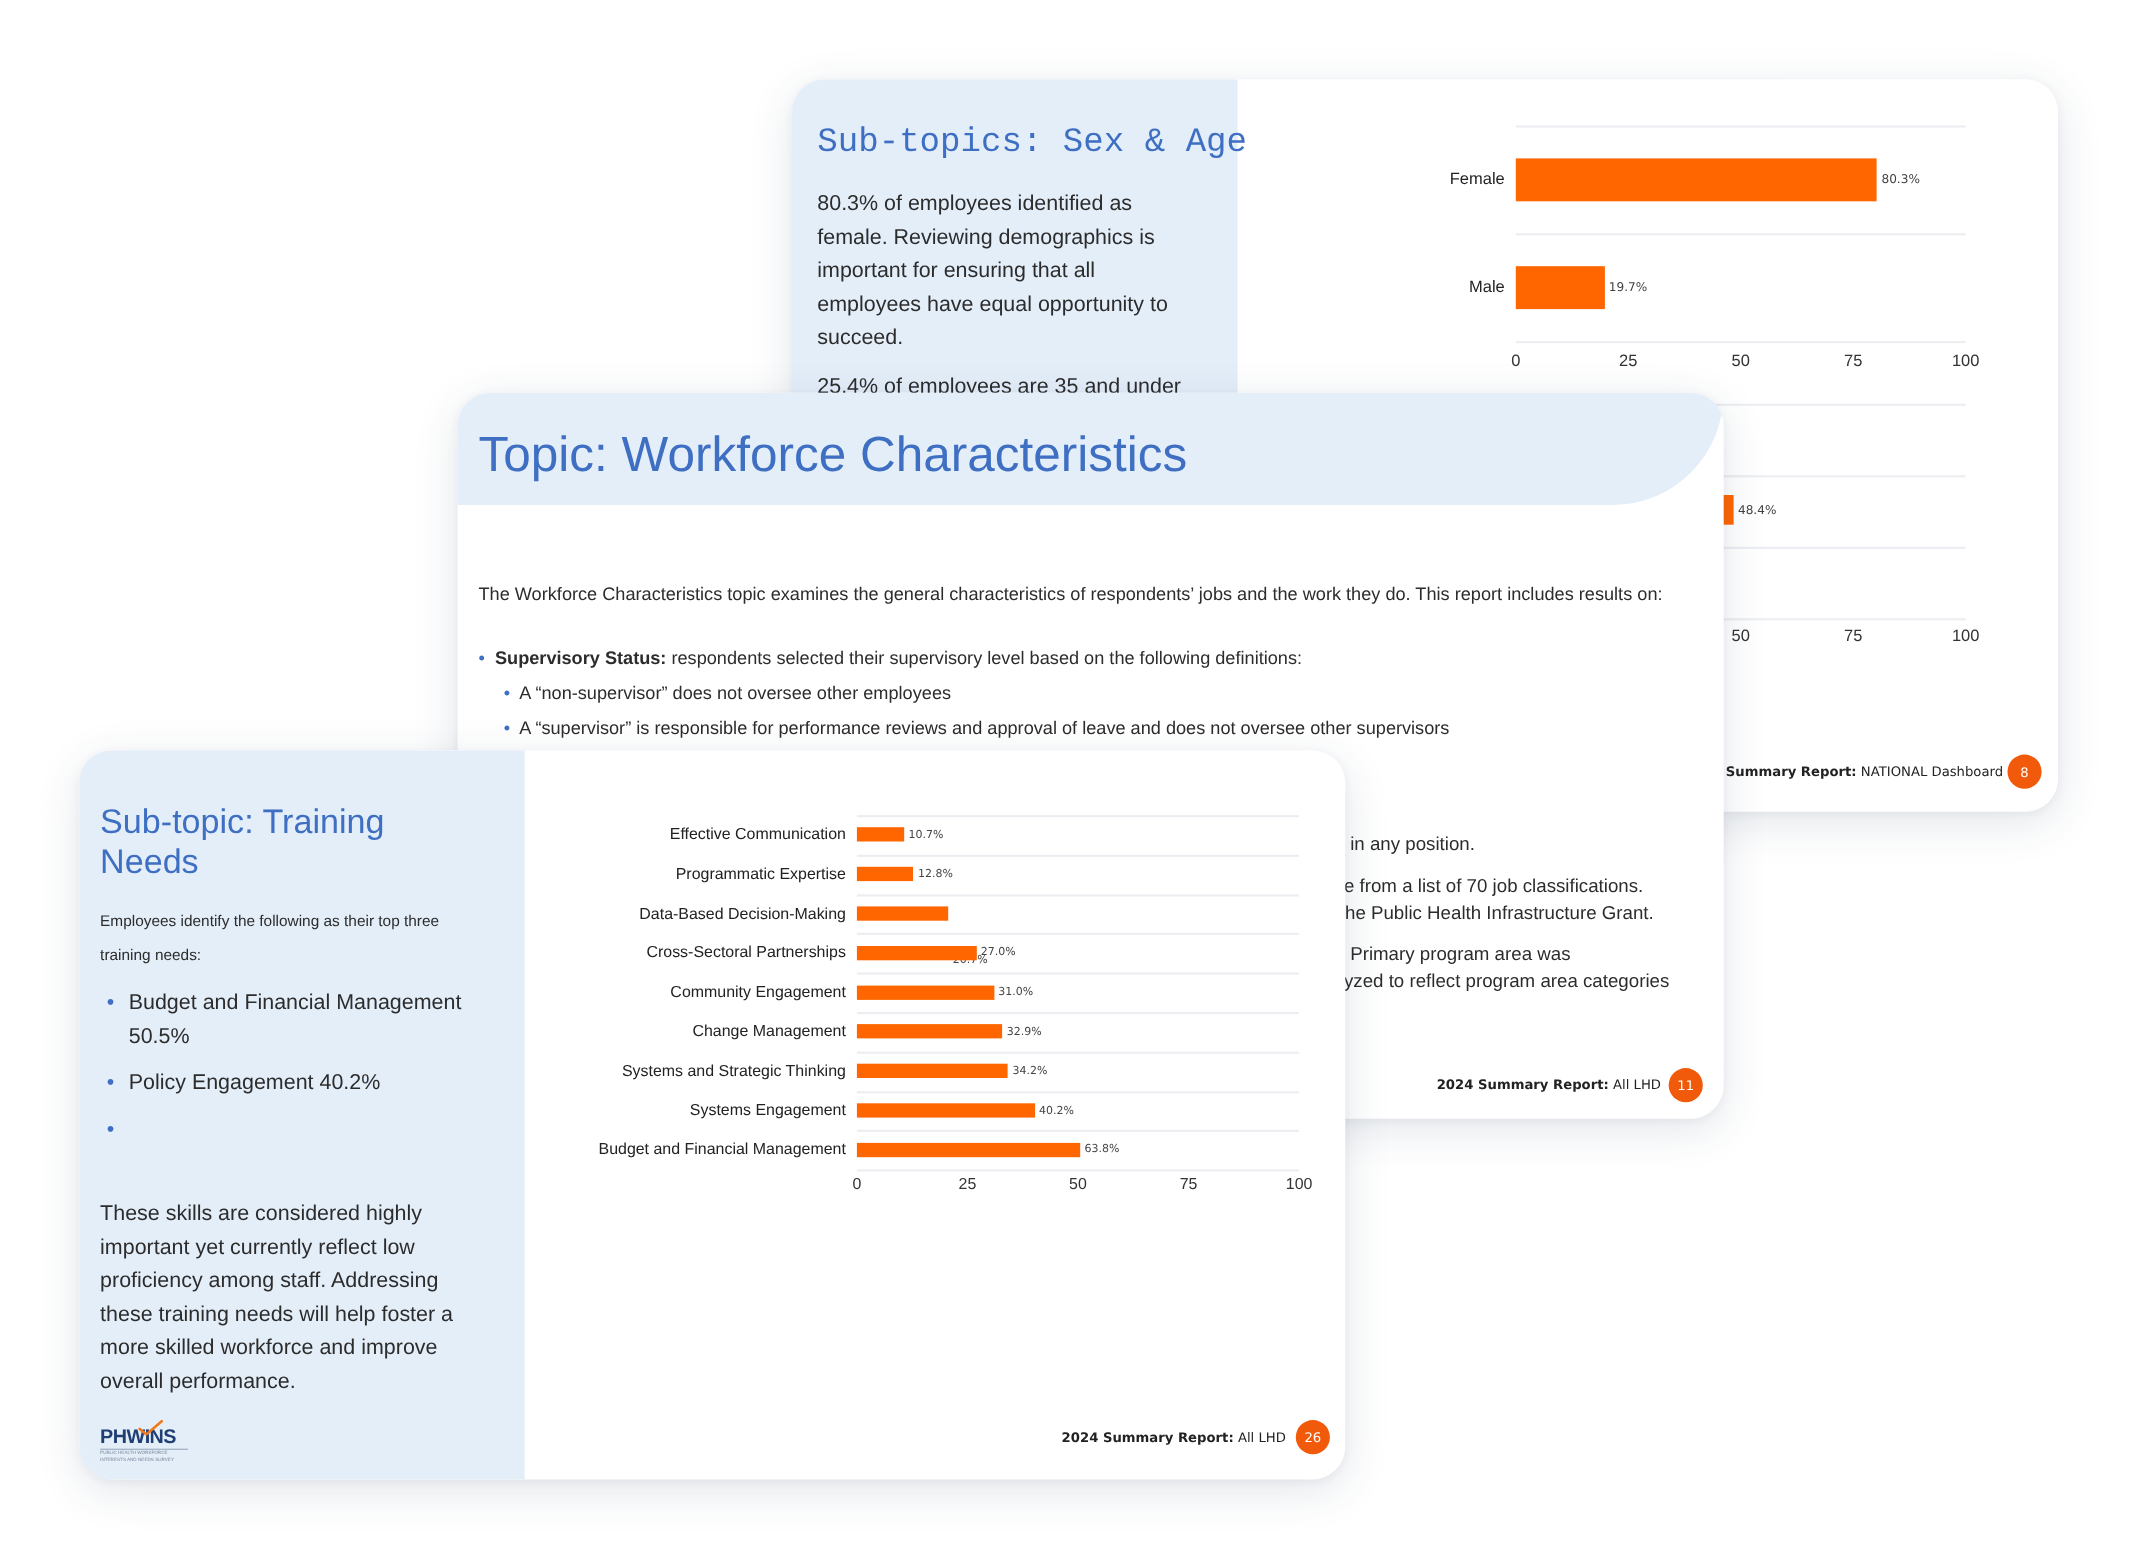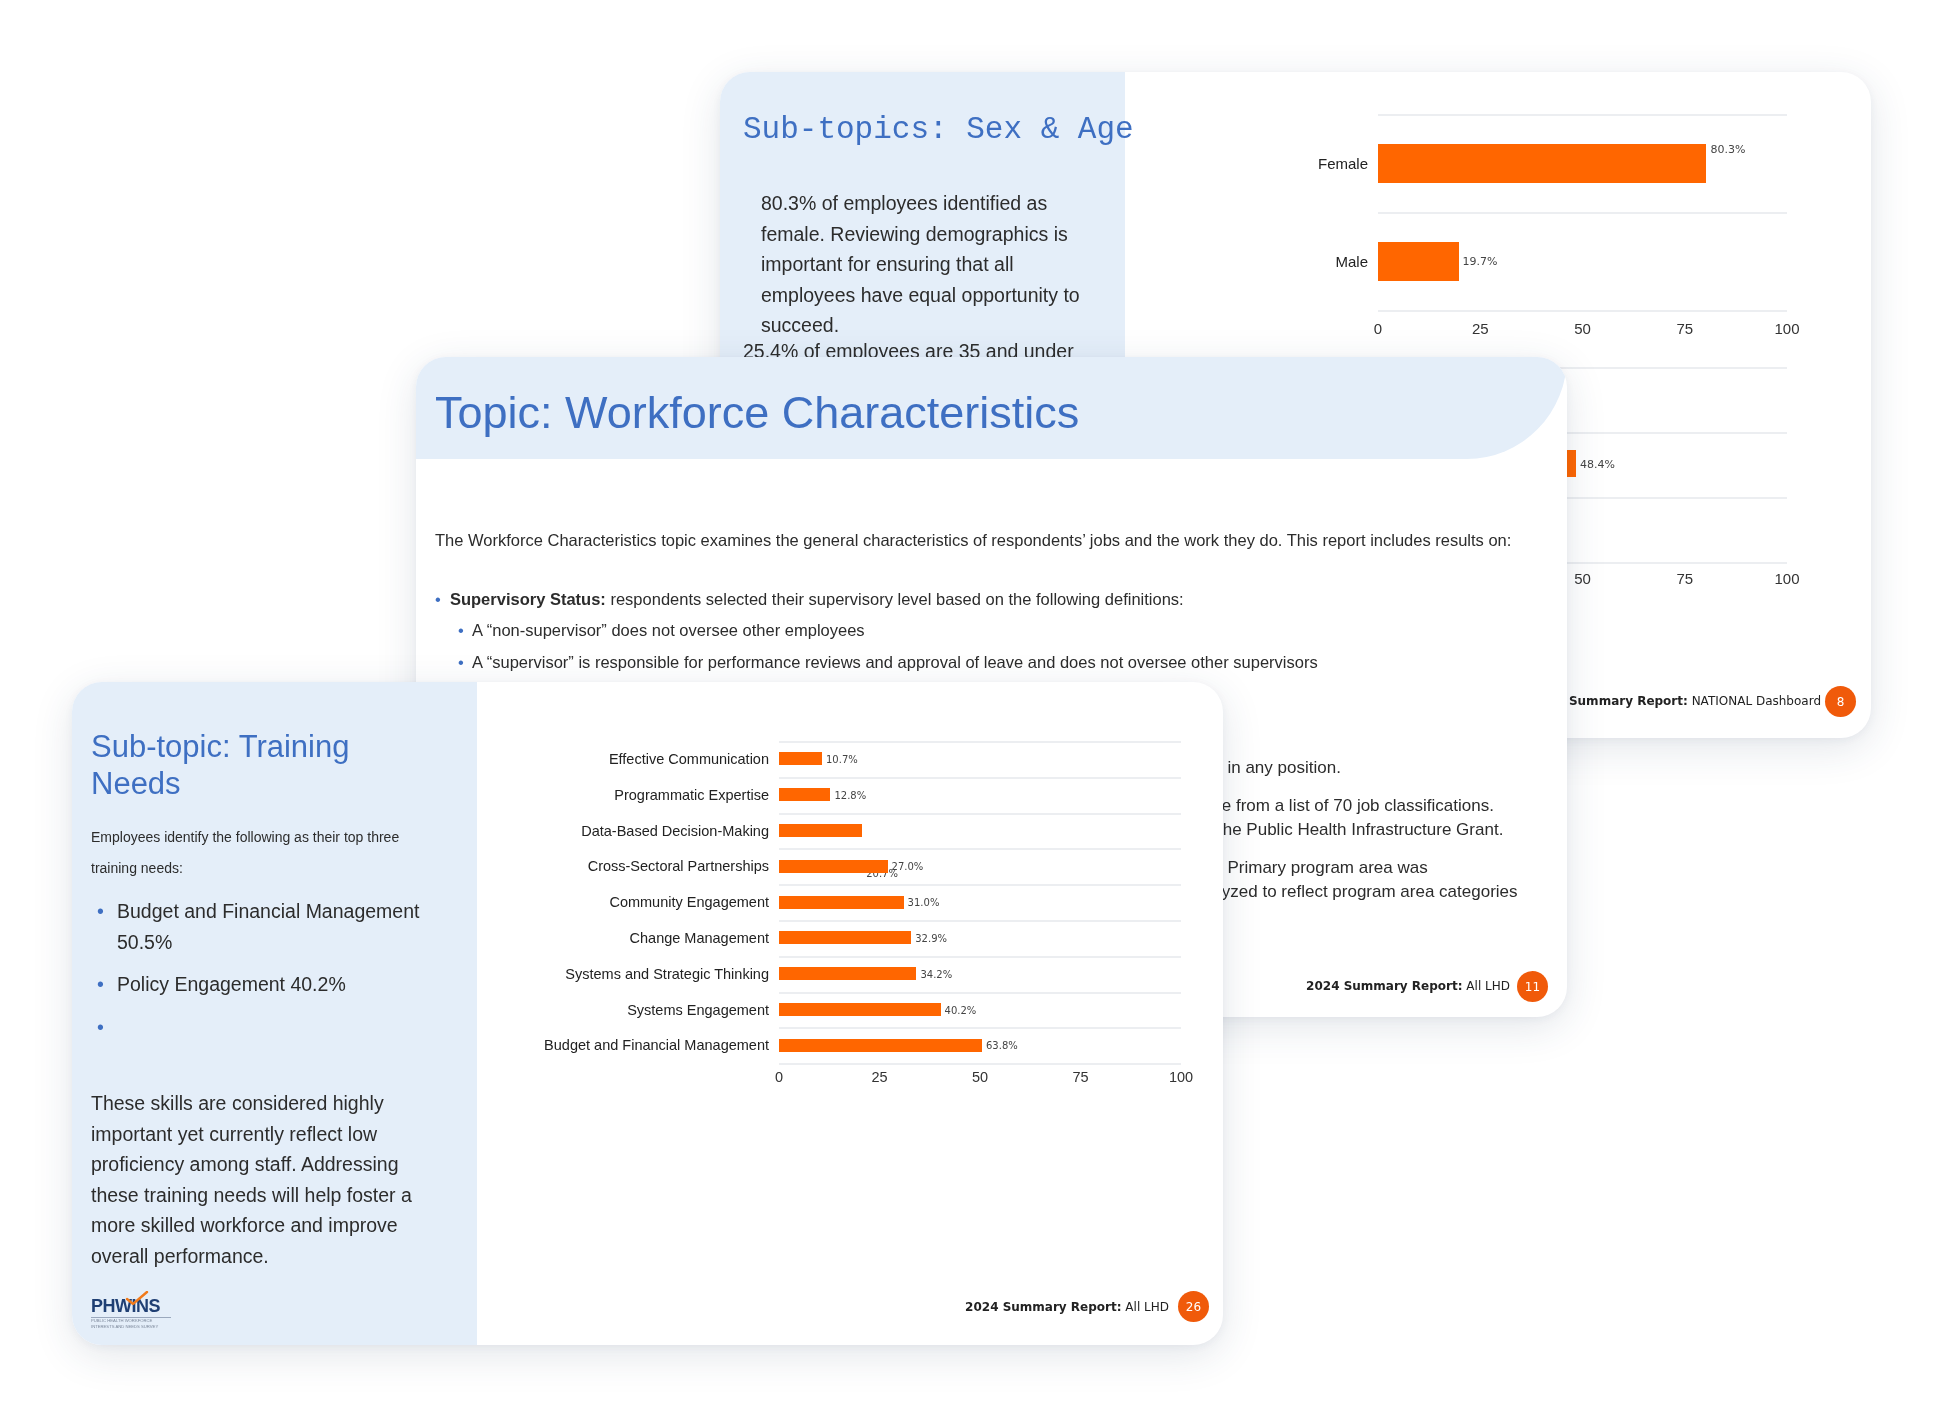--- a/index.html
+++ b/index.html
@@ -18,29 +18,29 @@
   .badge { position:absolute; width:31px; height:31px; border-radius:50%; background:#f05a0a; color:#fff; font-family:"DejaVu Sans", sans-serif; font-size:12px; display:flex; align-items:center; justify-content:center; }
   .bullet-dot { color:#3e6fc2; }
   ul { margin:0; padding:0; list-style:none; }
 </style>
 </head>
 <body>
 
 <div class="card" style="left:720px; top:72px; width:1151px; height:666px;">
   <div class="blue-panel" style="left:0; top:0; width:405px; height:666px;"></div>
   <h2 class="h-blue" style="position:absolute; left:23px; top:40px; font-size:31px;font-family:Liberation Mono, monospace;">Sub-topics: Sex &amp; Age</h2>
-  <p class="body-text" style="position:absolute; left:23px; top:98px; width:350px; margin:18px; font-size:19.5px; line-height:30.5px;">80.3% of employees identified as female. Reviewing demographics is important for ensuring that all employees have equal opportunity to succeed.</p>
+  <p class="body-text" style="position:absolute; left:23px; top:98px; width:350px; margin:0; font-size:19.5px; line-height:30.5px;">80.3% of employees identified as female. Reviewing demographics is important for ensuring that all employees have equal opportunity to succeed.</p>
   <p class="body-text" style="position:absolute; left:23px; top:264px; width:370px; margin:0; font-size:19.5px; line-height:30.5px; white-space:nowrap;">25.4% of employees are 35 and under</p>
 
   <div id="chart-sex" style="position:absolute; left:0; top:0; width:1151px; height:666px;">
       <div class="gridline" style="left: 658px; top: 42px; width: 409px;"></div>
       <div class="gridline" style="left: 658px; top: 140px; width: 409px;"></div>
       <div class="gridline" style="left: 658px; top: 238px; width: 409px;"></div>
       <div class="bar" style="left: 658px; top: 71.5px; width: 328.427px; height: 39px;"></div>
-      <div class="bar-label" style="left: 990.427px; top: 77px; font-size: 11px;">80.3%</div>
+      <div class="bar-label" style="left: 990.427px; top: 91px; font-size: 11px;">80.3%</div>
       <div class="cat-label" style="right: 503px; top: 91px; font-size: 15px;">Female</div>
       <div class="bar" style="left: 658px; top: 169.5px; width: 80.573px; height: 39px;"></div>
       <div class="bar-label" style="left: 742.573px; top: 189px; font-size: 11px;">19.7%</div>
       <div class="cat-label" style="right: 503px; top: 189px; font-size: 15px; margin-left: 24px;">Male</div>
       <div class="tick" style="left: 658px; top: 248px; font-size: 15px;">0</div>
       <div class="tick" style="left: 760.25px; top: 248px; font-size: 15px;">25</div>
       <div class="tick" style="left: 862.5px; top: 248px; font-size: 15px;">50</div>
       <div class="tick" style="left: 964.75px; top: 248px; font-size: 15px;">75</div>
       <div class="tick" style="left: 1067px; top: 248px; font-size: 15px;">100</div>
     </div>

